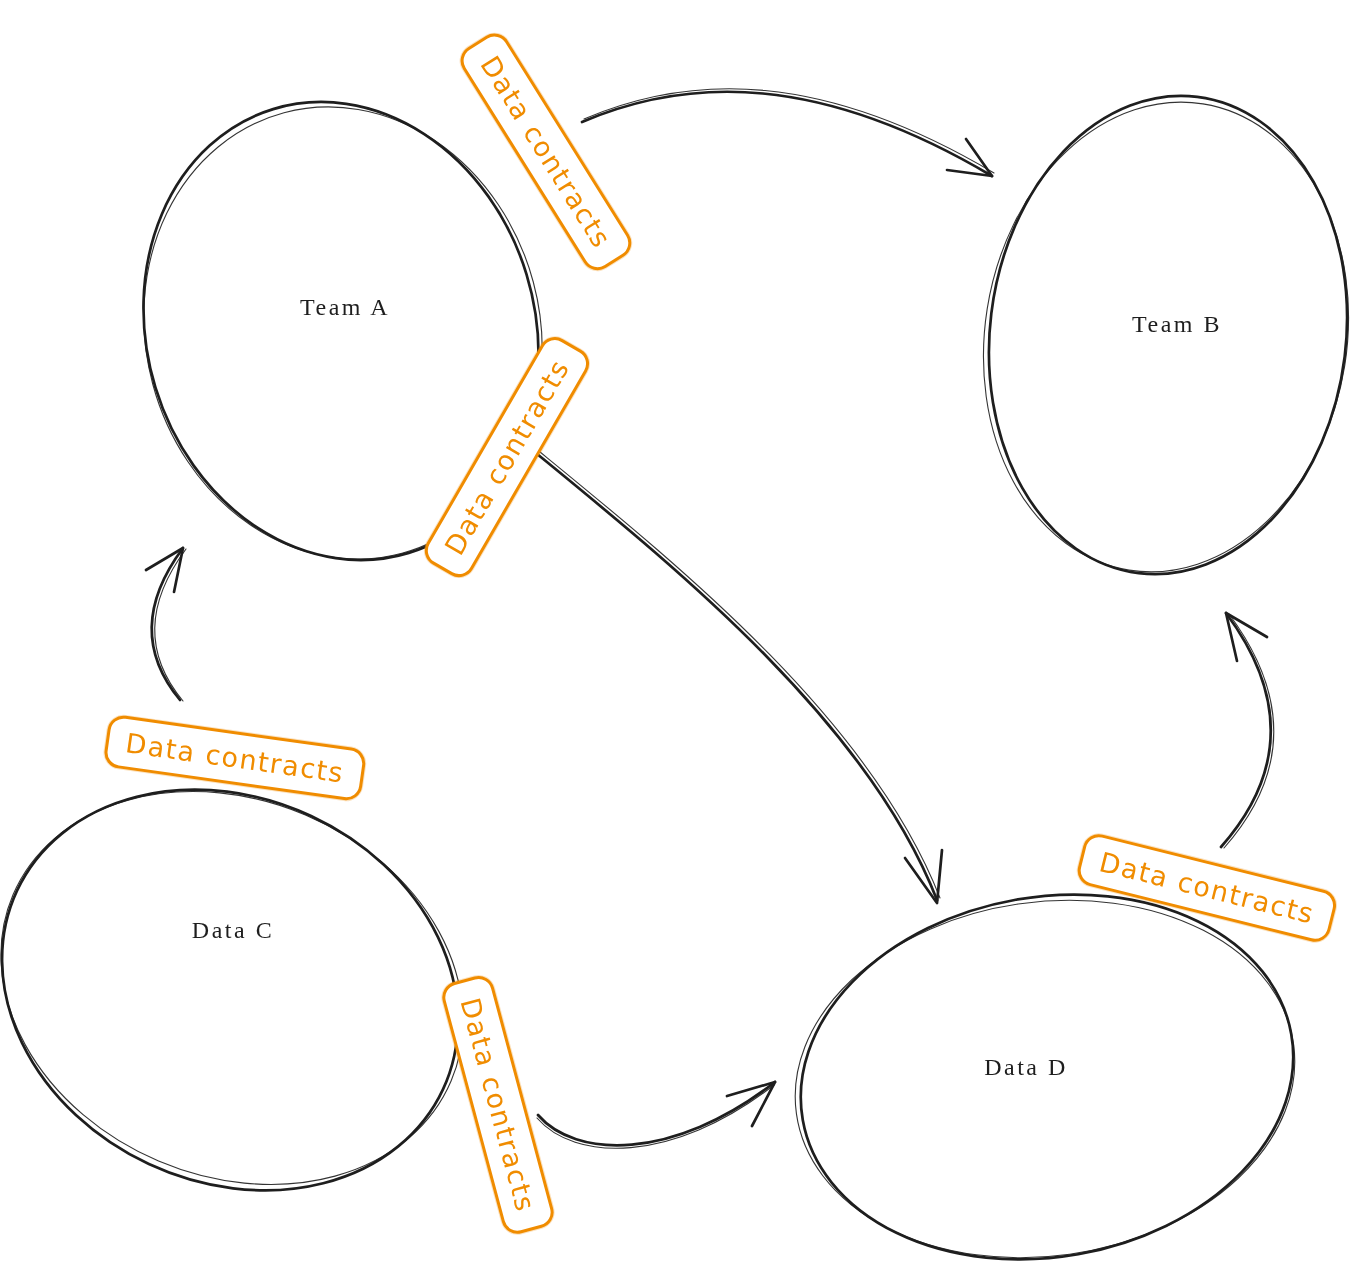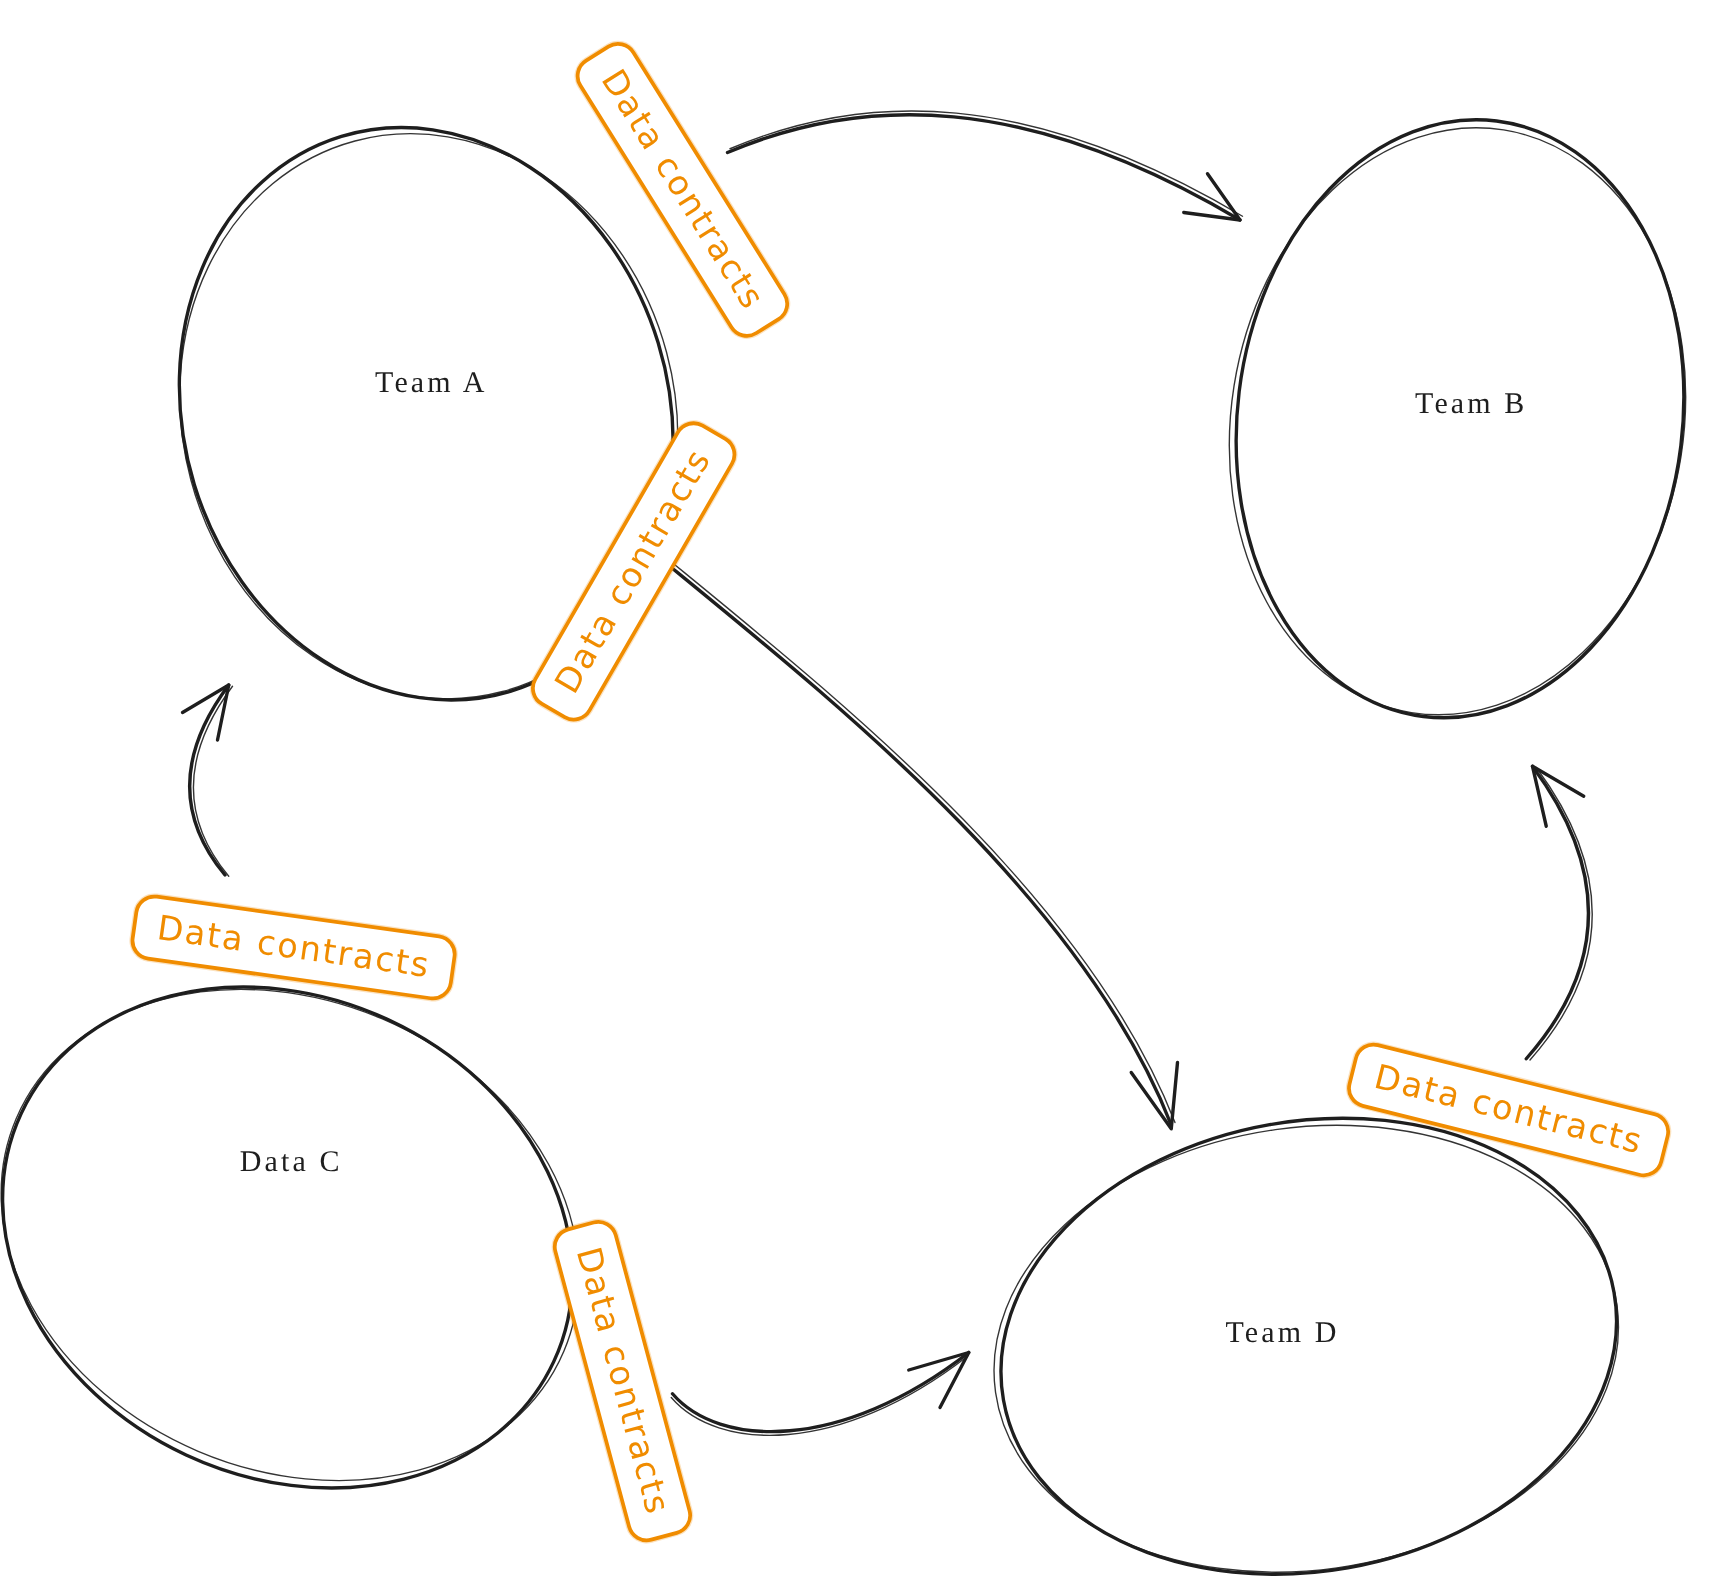--- a/index.html
+++ b/index.html
@@ -104,21 +104,21 @@
     <g>
       <path class="ink-stroke main" d="M 1221 847 Q 1318 737, 1226 613"></path>
       <path class="ink-stroke echo" d="M 1221 847 Q 1318 737, 1226 613" transform="translate(3,1)"></path>
       <path class="ink-stroke barb" d="M 1226 613 L 1267 637 M 1226 613 L 1237 661"></path>
     </g>
   </svg>
 
   <div class="node-label" style="left:345px; top:307px;">Team A</div>
   <div class="node-label" style="left:1177px; top:324px;text-align:center;">Team B</div>
   <div class="node-label" style="left:233px; top:930px;">Data C</div>
-  <div class="node-label" style="left:1026px; top:1067px;">Team D</div>
+  <div class="node-label" style="left:1026px; top:1067px;">Data D</div>
 
   <div class="edge-label" style="left:546px; top:152px; --rot:58deg;">Data contracts</div>
   <div class="edge-label" style="left:507px; top:457px; --rot:-60deg;">Data contracts</div>
   <div class="edge-label" style="left:235px; top:758px; --rot:8deg;">Data contracts</div>
   <div class="edge-label" style="left:498px; top:1105px; --rot:75deg;">Data contracts</div>
   <div class="edge-label" style="left:1207px; top:888px; --rot:14deg;">Data contracts</div>
 
 </div>
 
 </body></html>

